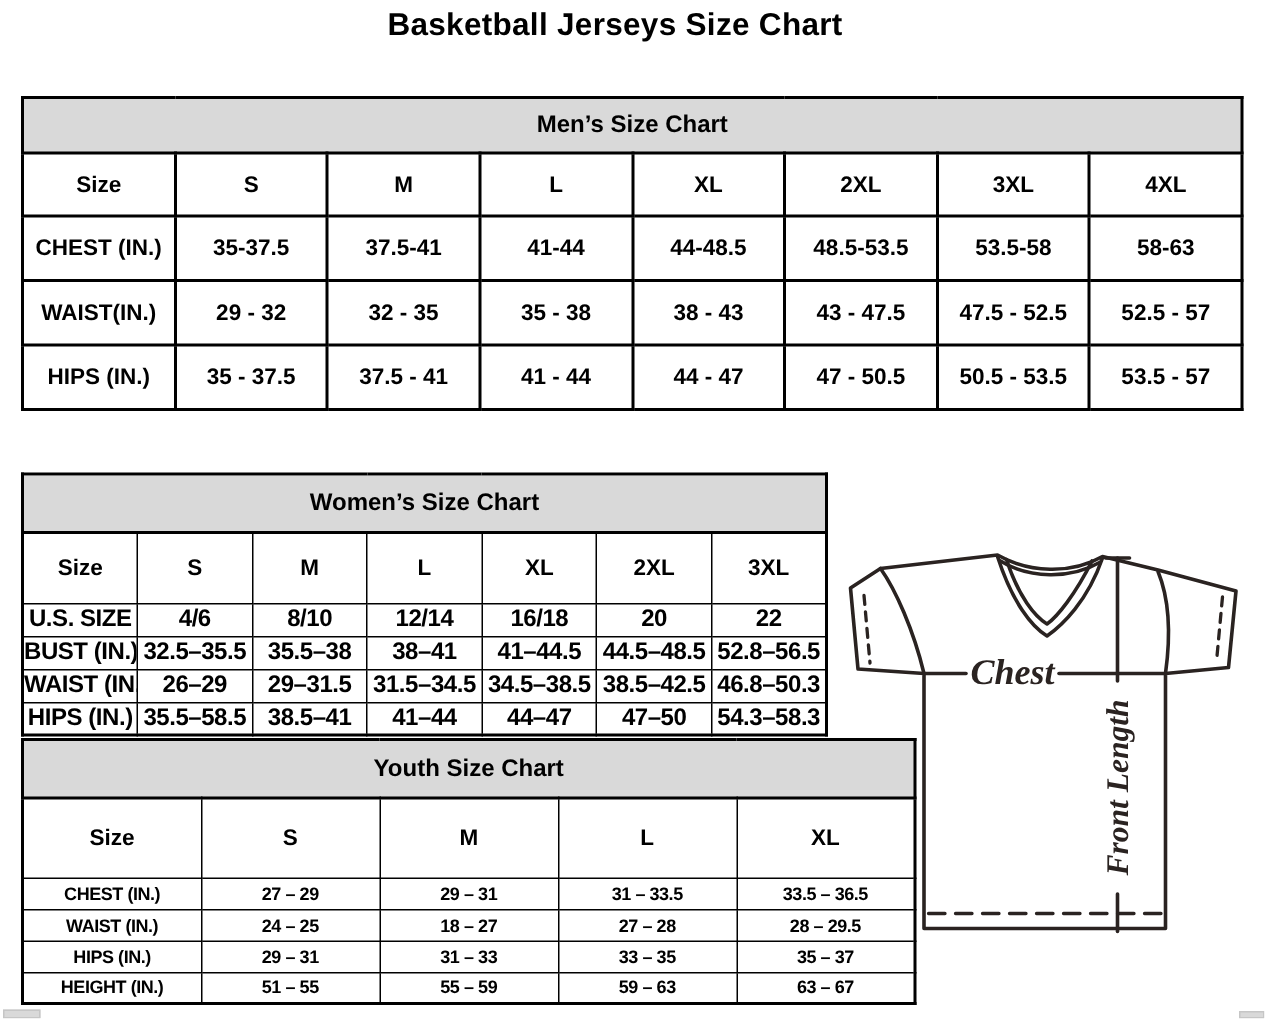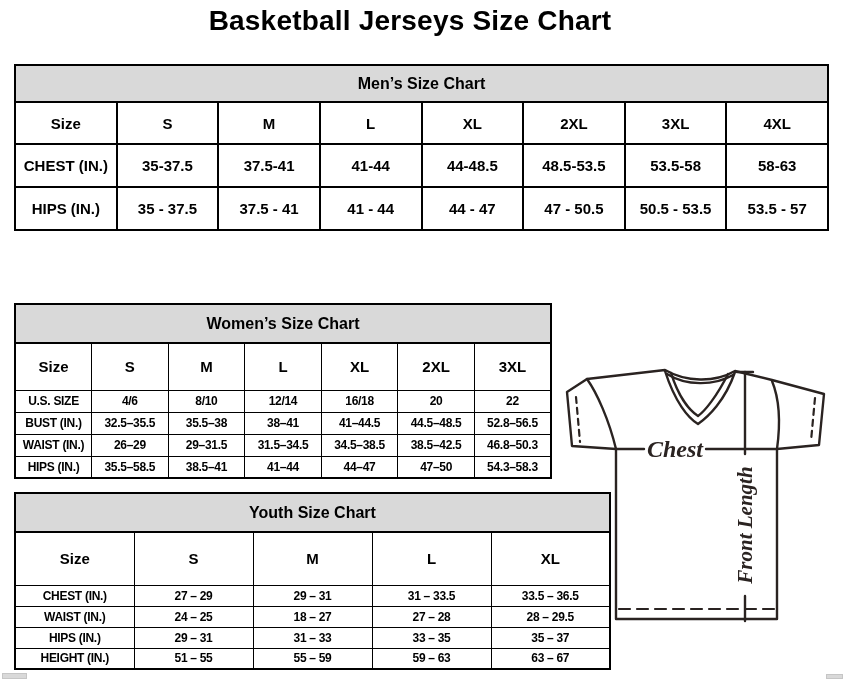--- a/index.html
+++ b/index.html
@@ -3,21 +3,21 @@
 <meta charset="utf-8">
 <style>
   * { margin:0; padding:0; box-sizing:border-box; }
   html,body { background:#fff; }
   #page {
     position:relative; width:843px; height:679px; background:#ffffff;
     font-family:"Liberation Sans", sans-serif; color:#000; overflow:hidden;
   }
   #page-title {
     position:absolute; top:5px; left:0; width:820px; text-align:center;
-    font-size:28px; font-weight:bold; letter-spacing:0.2px;
+    font-size:21px; font-weight:bold; letter-spacing:0.2px;
   }
   table.chart {
     position:absolute; border-collapse:collapse; table-layout:fixed;
     background:#fff; border:2px solid #000;
   }
   table.chart th, table.chart td {
     border:1.6px solid #000; text-align:center; vertical-align:middle;
     font-weight:bold; padding:0; overflow:hidden; white-space:nowrap;
   }
   table.chart .band-row th {
@@ -25,25 +25,25 @@
   }
   
   #men-table { left:14px; top:64px; width:815px; }
   #men-table th, #men-table td { border-width:2px;margin-top:14px; }
   #men-table .band-row th { height:37px; }
   #men-table .cols-row th { height:42px; font-size:15px; }
   #men-table tbody tr { height:43px; }
   #men-table tbody th, #men-table tbody td { font-size:15px; }
   #men-table .cols-row th:first-child { width:118px; }
   
-  #women-table { left:14px; top:303px; width:538px; }
+  #women-table { left:14px; top:315px; width:538px; }
   #women-table .band-row th { height:39px; }
   #women-table .cols-row th { height:47px; font-size:15px; }
   #women-table tbody tr { height:22px; }
-  #women-table tbody th, #women-table tbody td { font-size:12px; letter-spacing:-0.3px; }
+  #women-table tbody th, #women-table tbody td { font-size:16px; letter-spacing:-0.3px; }
   #women-table .cols-row th:first-child { width:84px; }
   
   #youth-table { left:14px; top:492px; width:597px; }
   #youth-table .band-row th { height:39px; }
   #youth-table .cols-row th { height:53px; font-size:15px; }
   #youth-table tbody tr { height:21px; }
   #youth-table tbody th, #youth-table tbody td { font-size:12px; letter-spacing:-0.3px; }
   #youth-table .cols-row th:first-child { width:123px; }
   
   #jersey-svg { position:absolute; left:558px; top:358px; width:285px; height:270px; }
@@ -84,20 +84,30 @@
       <tbody>
         <tr>
           <th>CHEST (IN.)</th>
           <td>35-37.5</td>
           <td>37.5-41</td>
           <td>41-44</td>
           <td>44-48.5</td>
           <td>48.5-53.5</td>
           <td>53.5-58</td>
           <td>58-63</td>
+        </tr>
+        <tr>
+          <th>WAIST(IN.)</th>
+          <td>29 - 32</td>
+          <td>32 - 35</td>
+          <td>35 - 38</td>
+          <td>38 - 43</td>
+          <td>43 - 47.5</td>
+          <td>47.5 - 52.5</td>
+          <td>52.5 - 57</td>
         </tr>
         <tr>
           <th>HIPS (IN.)</th>
           <td>35 - 37.5</td>
           <td>37.5 - 41</td>
           <td>41 - 44</td>
           <td>44 - 47</td>
           <td>47 - 50.5</td>
           <td>50.5 - 53.5</td>
           <td>53.5 - 57</td>

